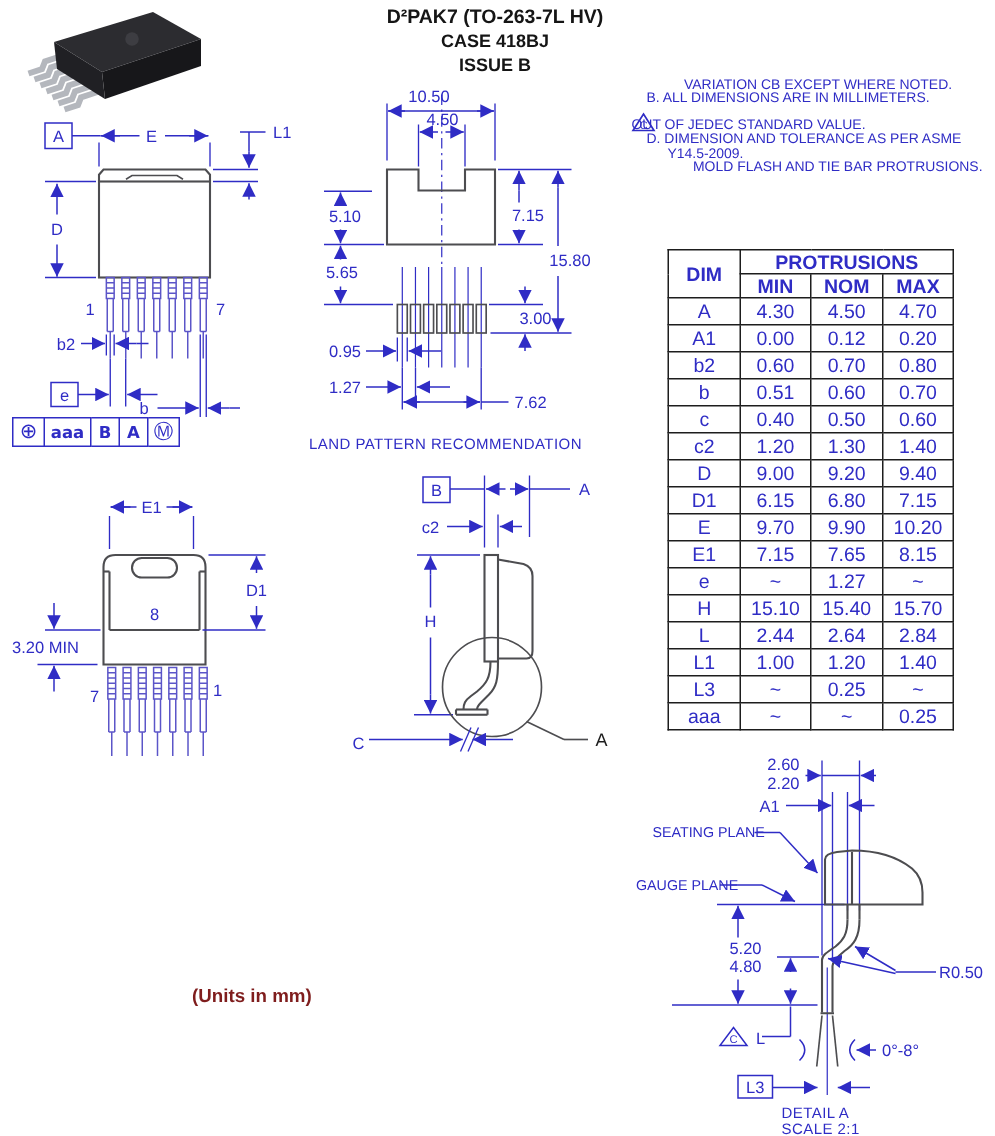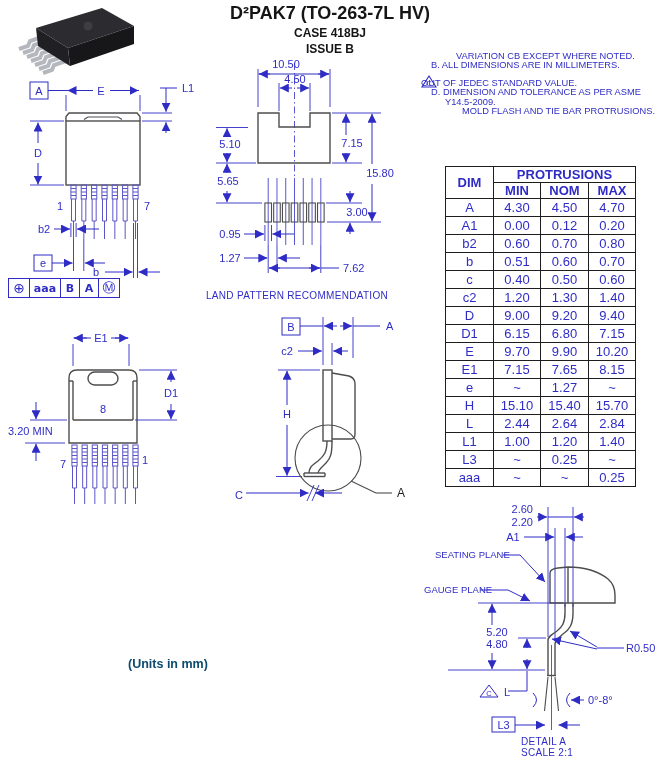--- a/index.html
+++ b/index.html
@@ -1,21 +1,21 @@
 <!DOCTYPE html>
 <html><head>
 <meta charset="utf-8">
 <style>
   html,body{margin:0;padding:0;background:#ffffff;}
   #page{position:relative;width:663px;height:757px;background:#fff;overflow:hidden;
         font-family:"Liberation Sans",sans-serif;}
   .abs{position:absolute;}
   
   #title{left:170px;top:3px;width:320px;text-align:center;color:#151515;}
-  #title .l1{font-size:18px;font-weight:bold;}
+  #title .l1{font-size:13px;font-weight:bold;}
   #title .l2{font-size:12px;font-weight:bold;margin-top:2px;}
   
   #notes{left:420px;top:52px;width:242px;color:#2f2cc5;font-size:9.3px;line-height:9.4px;}
   #notes .h{margin-bottom:12px;}
   #notes .i1{padding-left:11px;}
   #notes .i2{padding-left:25px;}
   #notes .i3{padding-left:36px;}
   #notes .i4{padding-left:42px;}
   #notes .gap{height:8px;}
   #notes .cline{display:flex;align-items:flex-end;gap:3px;padding-left:1px;}
@@ -31,21 +31,21 @@
   #fcf{left:8px;top:278px;display:flex;color:#2f2cc5;font-size:11px;font-weight:bold;
        font-family:"DejaVu Sans","Liberation Sans",sans-serif;}
   #fcf .cell{border:1.4px solid #2f2cc5;border-left:none;height:18px;display:flex;
              align-items:center;justify-content:center;}
   #fcf .cell:first-child{border-left:1.4px solid #2f2cc5;}
   #fcf .sym{width:20px;font-size:14px;font-weight:normal;}
   #fcf .tol{width:30px;}
   #fcf .dat{width:18px;}
   #fcf .mod{width:20px;font-size:13px;font-weight:normal;}
   
-  #units{left:128px;top:657px;color:#0c4a6e;font-size:12.5px;font-weight:bold;}
+  #units{left:128px;top:657px;color:#7f1d1d;font-size:12.5px;font-weight:bold;}
   
   svg{position:absolute;overflow:visible;}
   .out{stroke:#4d4d50;stroke-width:1.4;fill:none;}
   .outthin{stroke:#4d4d50;stroke-width:1.1;fill:none;}
   .lead{stroke:#5b55c8;stroke-width:1;fill:none;}
   .dim{stroke:#2f2cc5;stroke-width:1;fill:none;}
   .ext{stroke:#2f2cc5;stroke-width:0.9;fill:none;}
   .cl{stroke:#2f2cc5;stroke-width:0.8;fill:none;}
   text.d{font:11px "Liberation Sans",sans-serif;fill:#2f2cc5;}
   text.ds{font:9.5px "Liberation Sans",sans-serif;fill:#2f2cc5;}

